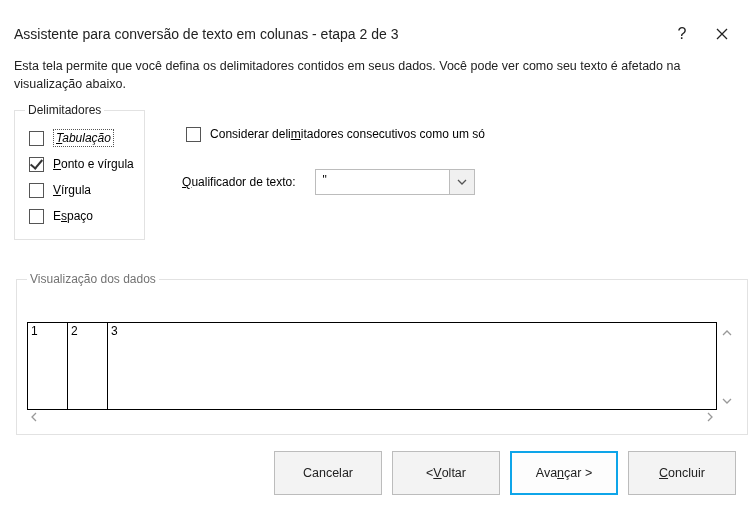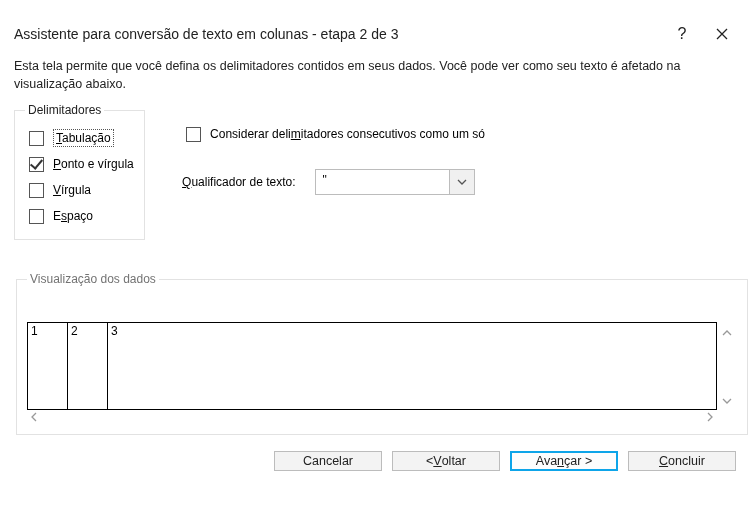--- a/index.html
+++ b/index.html
@@ -70,21 +70,21 @@
   .chk:checked::after {
     content: "";
     position: absolute;
     left: 3px; top: -1px;
     width: 5px; height: 10px;
     border: solid #333;
     border-width: 0 2px 2px 0;
     transform: rotate(40deg);
   }
   .lbl u { text-decoration: underline; }
-  .dotted { border: 1px dotted #555; padding: 1px 2px; }
+  .dotted { border: 1px dotted #555; padding: 1px 2px; font-style: italic; }
   .other-input {
     width: 42px;
     height: 22px;
     border: 1px solid #bcbcbc;
     margin-left: 8px;
     padding: 0 4px;
     font-family: inherit;
     font-size: 12px;
   }
   .right-col {
@@ -171,21 +171,21 @@
     padding: 0 4px;
   }
   .btnbar {
     display: flex;
     justify-content: flex-end;
     gap: 10px;
     padding: 16px 14px 0 14px;
   }
   .btn {
     width: 108px;
-    height: 20px;
+    height: 44px;
     border: 1px solid #bcbcbc;
     background: #f3f3f3;
     color: #222;
     font-family: inherit;
     font-size: 12.5px;
     display: flex;
     align-items: center;
     justify-content: center;
   }
   .btn.primary {

